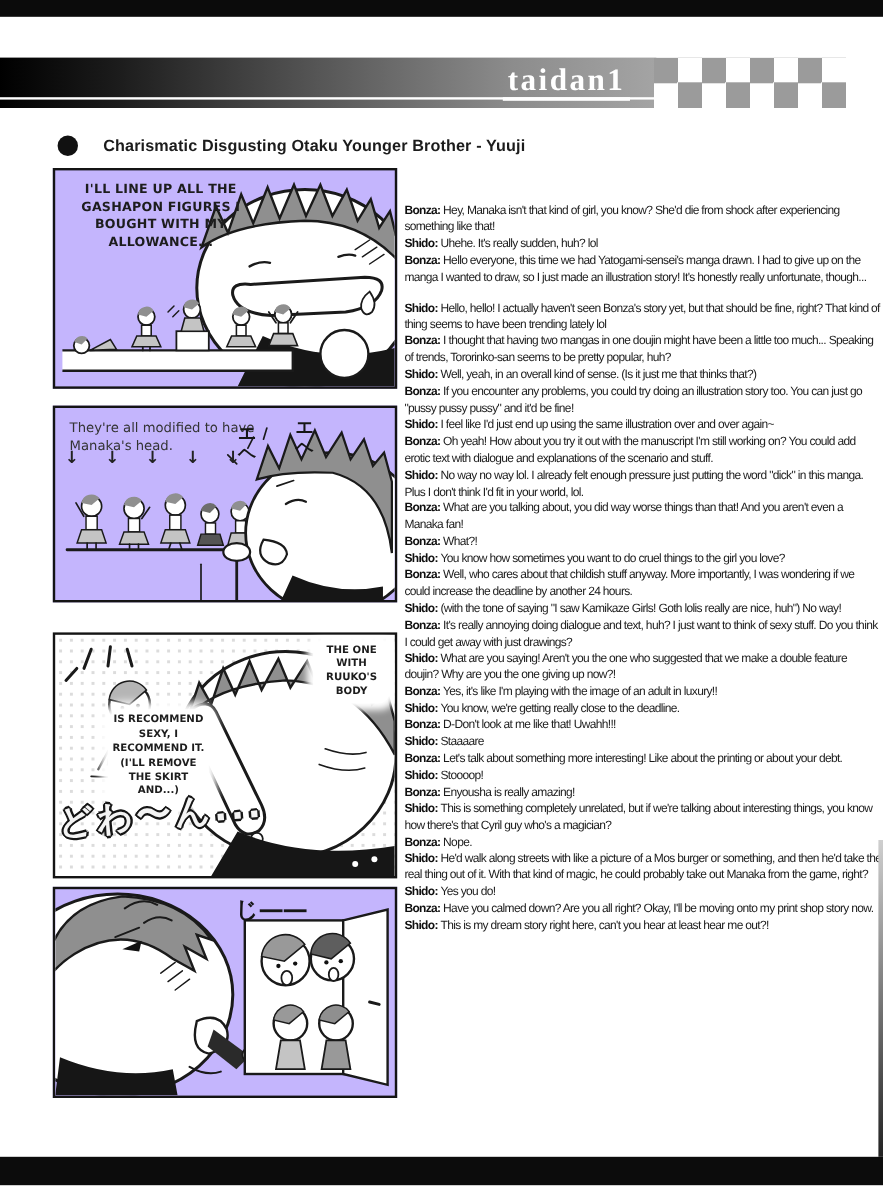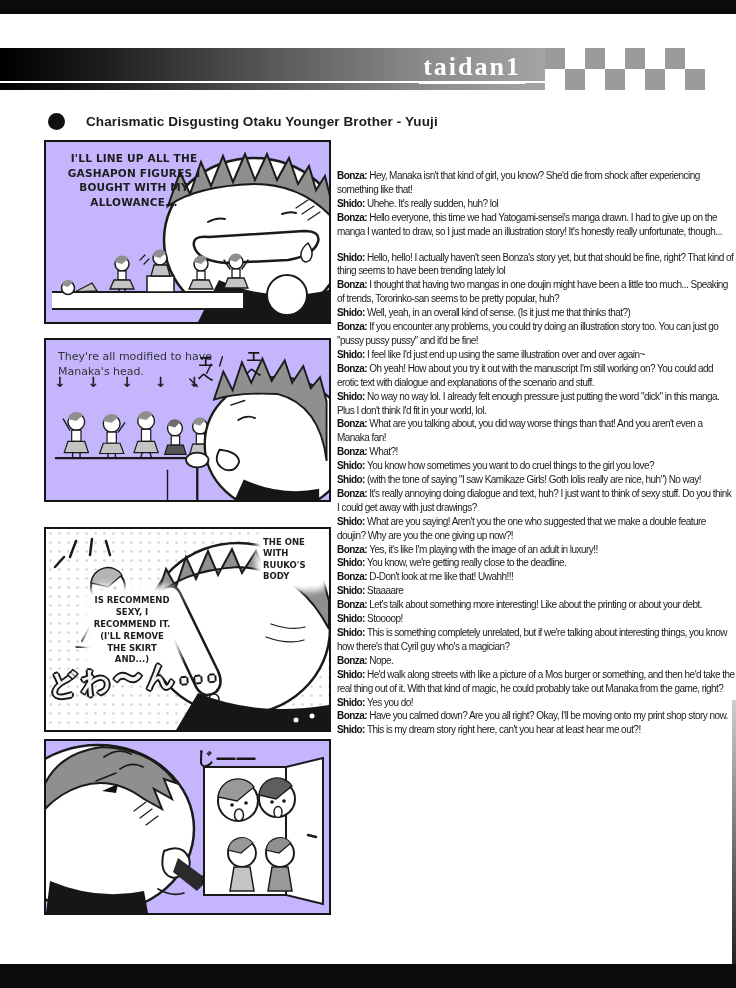--- a/index.html
+++ b/index.html
@@ -33,21 +33,21 @@
   .p3{top:527px;height:205px;
       background:radial-gradient(circle,#dcdcdc 1.3px,rgba(0,0,0,0) 1.5px) 0 0/9px 9px,#fff;}
   .p4{top:739px;height:176px;}
   .cap{position:absolute;color:#1d1d1d;font-family:"DejaVu Sans",sans-serif;z-index:2;}
   .bubble1{left:8px;top:9px;width:160px;text-align:center;font-size:10.5px;font-weight:600;
            line-height:1.4;letter-spacing:0.2px;}
   .cap2{left:12px;top:10px;width:180px;font-size:11px;color:#333;line-height:1.35;}
   .arrows{left:8px;top:34px;width:170px;font-size:14px;font-weight:700;word-spacing:17px;color:#222;}
   .sfx-ehe{writing-mode:vertical-rl;font-size:15px;font-weight:700;color:#161616;}
   .ehe1{left:150px;top:8px;} .ehe2{left:198px;top:3px;}
-  .cap3top{right:4px;top:5px;width:60px;font-size:8.5px;font-weight:600;
+  .cap3top{right:4px;top:5px;width:60px;text-align:center;font-size:8.5px;font-weight:600;
            line-height:1.35;background:#fff;border-radius:10px;padding:3px 2px;
            box-shadow:0 0 6px 5px #fff;}
   .bubble3{left:44px;top:62px;width:80px;text-align:center;font-size:8.5px;font-weight:600;
            line-height:1.4;background:#fff;border-radius:12px;padding:4px 2px;
            box-shadow:0 0 7px 6px #fff;}
   .sfx-dowan{left:2px;top:128px;width:215px;font-size:29px;font-weight:700;letter-spacing:3px;
              transform:rotate(-5deg);color:#f4f4f4;
              text-shadow:-2px 0 #161616,2px 0 #161616,0 -2px #161616,0 2px #161616,
                          -1px -1px #161616,1px 1px #161616,-1px 1px #161616,1px -1px #161616;}
   .sfx-stare{left:150px;top:4px;font-size:19px;font-weight:700;color:#161616;letter-spacing:1px;}
@@ -265,29 +265,31 @@
       <p class="dlg gap"><b>Shido: </b>Hello, hello! I actually haven't seen Bonza's story yet, but that should be fine, right? That kind of thing seems to have been trending lately lol</p>
       <p class="dlg"><b>Bonza: </b>I thought that having two mangas in one doujin might have been a little too much... Speaking of trends, Tororinko-san seems to be pretty popular, huh?</p>
       <p class="dlg"><b>Shido: </b>Well, yeah, in an overall kind of sense. (Is it just me that thinks that?)</p>
       <p class="dlg"><b>Bonza: </b>If you encounter any problems, you could try doing an illustration story too. You can just go "pussy pussy pussy" and it'd be fine!</p>
       <p class="dlg"><b>Shido: </b>I feel like I'd just end up using the same illustration over and over again~</p>
       <p class="dlg"><b>Bonza: </b>Oh yeah! How about you try it out with the manuscript I'm still working on? You could add erotic text with dialogue and explanations of the scenario and stuff.</p>
       <p class="dlg"><b>Shido: </b>No way no way lol. I already felt enough pressure just putting the word "dick" in this manga. Plus I don't think I'd fit in your world, lol.</p>
       <p class="dlg"><b>Bonza: </b>What are you talking about, you did way worse things than that! And you aren't even a Manaka fan!</p>
       <p class="dlg"><b>Bonza: </b>What?!</p>
       <p class="dlg"><b>Shido: </b>You know how sometimes you want to do cruel things to the girl you love?</p>
+      <p class="dlg"><b>Bonza: </b>Well, who cares about that childish stuff anyway. More importantly, I was wondering if we could increase the deadline by another 24 hours.</p>
       <p class="dlg"><b>Shido: </b>(with the tone of saying "I saw Kamikaze Girls! Goth lolis really are nice, huh") No way!</p>
       <p class="dlg"><b>Bonza: </b>It's really annoying doing dialogue and text, huh? I just want to think of sexy stuff. Do you think I could get away with just drawings?</p>
       <p class="dlg"><b>Shido: </b>What are you saying! Aren't you the one who suggested that we make a double feature doujin? Why are you the one giving up now?!</p>
       <p class="dlg"><b>Bonza: </b>Yes, it's like I'm playing with the image of an adult in luxury!!</p>
       <p class="dlg"><b>Shido: </b>You know, we're getting really close to the deadline.</p>
       <p class="dlg"><b>Bonza: </b>D-Don't look at me like that! Uwahh!!!</p>
       <p class="dlg"><b>Shido: </b>Staaaare</p>
       <p class="dlg"><b>Bonza: </b>Let's talk about something more interesting! Like about the printing or about your debt.</p>
       <p class="dlg"><b>Shido: </b>Stoooop!</p>
+      <p class="dlg"><b>Bonza: </b>Enyousha is really amazing!</p>
       <p class="dlg"><b>Shido: </b>This is something completely unrelated, but if we're talking about interesting things, you know how there's that Cyril guy who's a magician?</p>
       <p class="dlg"><b>Bonza: </b>Nope.</p>
       <p class="dlg"><b>Shido: </b>He'd walk along streets with like a picture of a Mos burger or something, and then he'd take the real thing out of it. With that kind of magic, he could probably take out Manaka from the game, right?</p>
       <p class="dlg"><b>Shido: </b>Yes you do!</p>
       <p class="dlg"><b>Bonza: </b>Have you calmed down? Are you all right? Okay, I'll be moving onto my print shop story now.</p>
       <p class="dlg"><b>Shido: </b>This is my dream story right here, can't you hear at least hear me out?!</p>
     </div>
 
   <div class="right-edge"></div>
   <div class="bottom-strip"></div>

